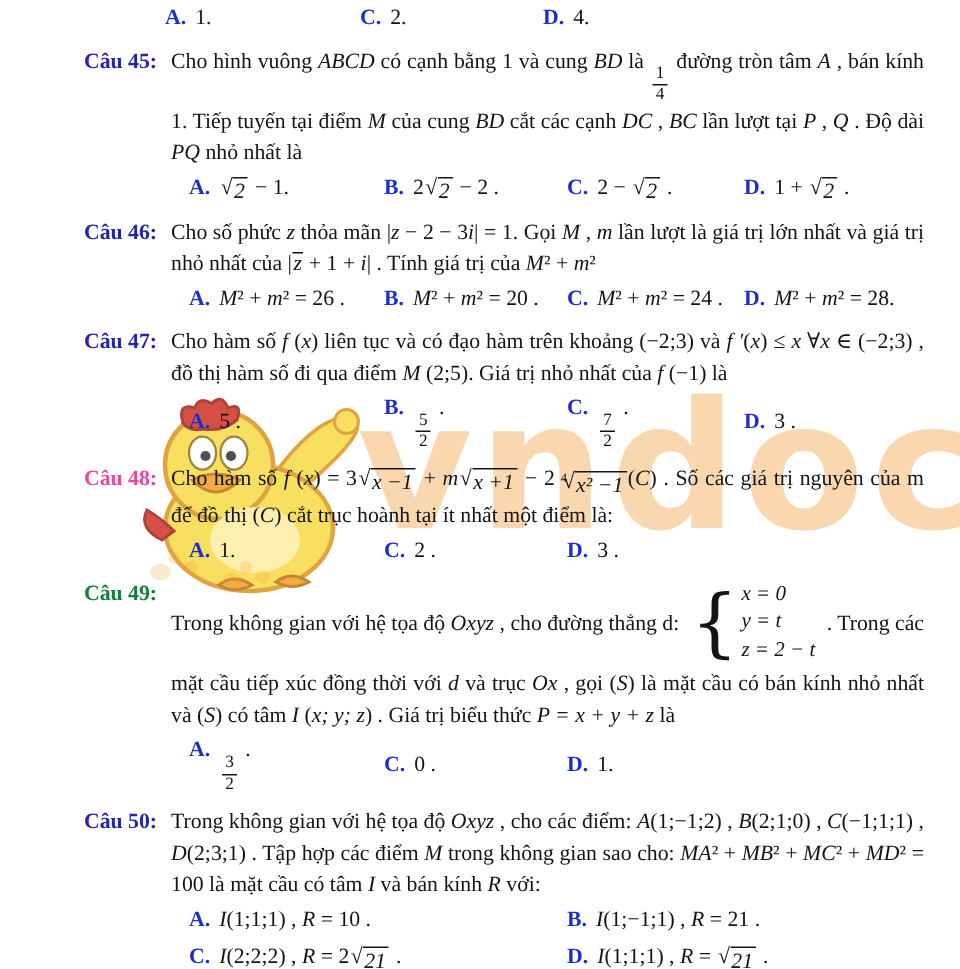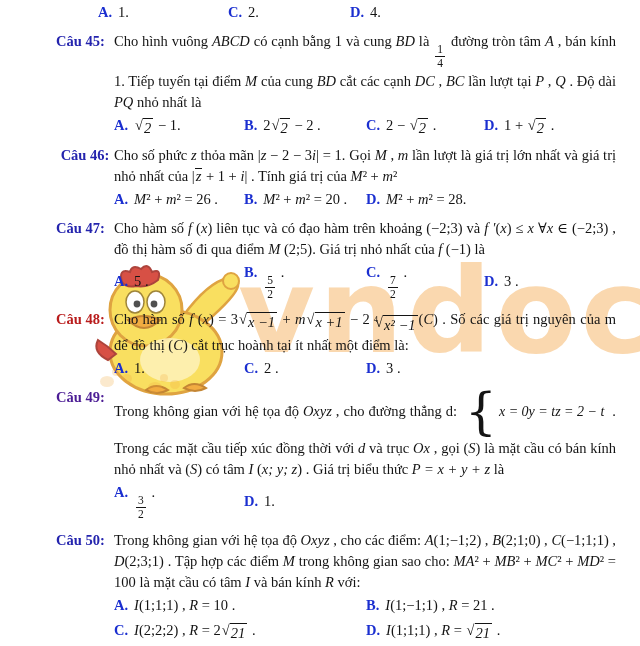--- a/index.html
+++ b/index.html
@@ -26,35 +26,35 @@
   .wm-paw i:nth-child(1){left:0;top:8px;width:14px;height:11px;}
   .wm-paw i:nth-child(2){left:12px;top:0;width:8px;height:8px;}
   .wm-paw i:nth-child(3){left:22px;top:6px;width:10px;height:9px;}
   
   .top-opts{margin:8px 24px 0 98px;}
   .q{display:flex;margin:8px 0 0 0;padding:0 24px 0 56px;}
   .qlabel{flex:none;width:58px;font-weight:bold;}
   .qbody{flex:1;text-align:justify;}
   .opts4{display:grid;grid-template-columns:130px 122px 118px 1fr;margin-top:2px;align-items:center;}
   .opts2{display:grid;grid-template-columns:252px 1fr;margin-top:2px;align-items:center;row-gap:4px;}
-  .opt{white-space:nowrap;}
+  .opt{white-space:nowrap;margin-left:12px;}
   .ol{font-weight:bold;margin-right:6px;}
   
   .mi{font-style:italic;}
   .frac{display:inline-flex;flex-direction:column;align-items:center;vertical-align:-0.62em;font-size:11.5px;line-height:1.15;margin:0 2px;}
   .frac .num{border-bottom:1px solid #141414;padding:0 2px;}
   .frac .den{padding:0 2px;}
   .sqrt{display:inline-flex;align-items:stretch;margin:0 1px;}
   .sqrt .rsign{line-height:1.1;}
   .sqrt .rad{border-top:1px solid #141414;font-style:italic;padding:0 2px 0 1px;line-height:1.25;}
   .sqrt .ridx{font-size:8.5px;align-self:flex-start;position:relative;top:-2px;right:-3px;font-style:normal;}
   .obar{font-style:italic;display:inline-block;border-top:1px solid #141414;line-height:1.05;padding:0 1px;}
   .cases{display:inline-flex;align-items:center;vertical-align:middle;margin:2px 4px;}
   .cases .brace{font-size:50px;line-height:0.95;font-weight:300;font-family:"DejaVu Serif",serif;margin-right:2px;}
-  .cases .caselines{display:inline-flex;flex-direction:row;align-items:flex-start;}
+  .cases .caselines{display:inline-flex;flex-direction:column;align-items:flex-start;}
   .cases .caseline{font-style:italic;font-size:14px;line-height:1.35;white-space:nowrap;}
 </style>
 </head>
 <body>
 
 <div class="page">
 
   <div class="watermark">
     <div class="wm-brand">vndoc</div>
     <svg class="wm-mascot" viewBox="0 0 185 132" xmlns="http://www.w3.org/2000/svg">
@@ -124,26 +124,27 @@
                 </span><span> .</span></span></span>
           <span class="opt"><span class="ol" style="color: rgb(27, 47, 208);">D.</span><span><span>1 + </span><span class="sqrt">
                   <span class="rsign">√</span>
                   <span class="rad">2</span>
                 </span><span> .</span></span></span>
         </div>
       </div>
     </div>
 
     <div class="q">
-      <span class="qlabel" style="color: rgb(36, 36, 174); text-align: center;">Câu 46:</span>
+      <span class="qlabel" style="color: rgb(36, 36, 174);">Câu 46:</span>
       <div class="qbody">
         <div><span>Cho số phức </span><span class="mi">z</span><span>  thỏa mãn </span><span>|</span><span class="mi">z</span><span> − 2 − 3</span><span class="mi">i</span><span>| = 1. Gọi </span><span class="mi">M</span><span> , </span><span class="mi">m</span><span>  lần lượt là giá trị lớn nhất và giá trị nhỏ nhất của </span><span>|</span><span class="obar">z</span><span> + 1 + </span><span class="mi">i</span><span>| . Tính giá trị của </span><span class="mi">M</span><span>² + </span><span class="mi">m</span><span>²</span></div>
         <div class="opts4">
           <span class="opt"><span class="ol" style="color: rgb(27, 47, 208);">A.</span><span><span class="mi">M</span><span>² + </span><span class="mi">m</span><span>² = 26 .</span></span></span>
           <span class="opt"><span class="ol" style="color: rgb(27, 47, 208);">B.</span><span><span class="mi">M</span><span>² + </span><span class="mi">m</span><span>² = 20 .</span></span></span>
+          <span class="opt"><span class="ol" style="color: rgb(27, 47, 208);">C.</span><span><span class="mi">M</span><span>² + </span><span class="mi">m</span><span>² = 24 .</span></span></span>
           <span class="opt"><span class="ol" style="color: rgb(27, 47, 208);">D.</span><span><span class="mi">M</span><span>² + </span><span class="mi">m</span><span>² = 28.</span></span></span>
         </div>
       </div>
     </div>
 
     <div class="q">
       <span class="qlabel" style="color: rgb(36, 36, 174);">Câu 47:</span>
       <div class="qbody">
         <div><span>Cho hàm số </span><span class="mi">f</span><span> (</span><span class="mi">x</span><span>) liên tục và có đạo hàm trên khoảng (−2;3) và </span><span class="mi">f ′</span><span>(</span><span class="mi">x</span><span>) ≤ </span><span class="mi">x</span><span> ∀</span><span class="mi">x</span><span> ∈ (−2;3) , đồ thị hàm số đi qua điểm </span><span class="mi">M</span><span> (2;5). Giá trị nhỏ nhất của </span><span class="mi">f</span><span> (−1) là</span></div>
         <div class="opts4">
@@ -155,21 +156,21 @@
           <span class="opt"><span class="ol" style="color: rgb(27, 47, 208);">C.</span><span><span class="frac">
                   <span class="num">7</span>
                   <span class="den">2</span>
                 </span><span> .</span></span></span>
           <span class="opt"><span class="ol" style="color: rgb(27, 47, 208);">D.</span><span><span>3 .</span></span></span>
         </div>
       </div>
     </div>
 
     <div class="q">
-      <span class="qlabel" style="color: #b91c1c;">Câu 48:</span>
+      <span class="qlabel" style="color: #ec4899;">Câu 48:</span>
       <div class="qbody">
         <div><span>Cho hàm số </span><span class="mi">f</span><span> (</span><span class="mi">x</span><span>) = 3</span><span class="sqrt">
               <span class="rsign">√</span>
               <span class="rad">x −1</span>
             </span><span> + </span><span class="mi">m</span><span class="sqrt">
               <span class="rsign">√</span>
               <span class="rad">x +1</span>
             </span><span> − 2</span><span class="sqrt">
               <span class="ridx">4</span>
               <span class="rsign">√</span>
@@ -177,35 +178,36 @@
             </span><span>(</span><span class="mi">C</span><span>) . Số các giá trị nguyên của m để đồ thị (</span><span class="mi">C</span><span>) cắt trục hoành tại ít nhất một điểm là:</span></div>
         <div class="opts4">
           <span class="opt"><span class="ol" style="color: rgb(27, 47, 208);">A.</span><span><span>1.</span></span></span>
           <span class="opt"><span class="ol" style="color: rgb(27, 47, 208);">C.</span><span><span>2 .</span></span></span>
           <span class="opt"><span class="ol" style="color: rgb(27, 47, 208);">D.</span><span><span>3 .</span></span></span>
         </div>
       </div>
     </div>
 
     <div class="q">
-      <span class="qlabel" style="color: #4c1d95;">Câu 49:</span>
+      <span class="qlabel" style="color: #15803d;">Câu 49:</span>
       <div class="qbody">
         <div><span>Trong không gian với hệ tọa độ </span><span class="mi">Oxyz</span><span> , cho đường thẳng d: </span><span class="cases">
               <span class="brace">{</span>
               <span class="caselines">
                 <span class="caseline">x = 0</span>
                 <span class="caseline">y = t</span>
                 <span class="caseline">z = 2 − t</span>
               </span>
             </span><span> . Trong các mặt cầu tiếp xúc đồng thời với </span><span class="mi">d</span><span>  và trục </span><span class="mi">Ox</span><span> , gọi (</span><span class="mi">S</span><span>) là mặt cầu có bán kính nhỏ nhất và (</span><span class="mi">S</span><span>) có tâm </span><span class="mi">I</span><span> (</span><span class="mi">x; y; z</span><span>) . Giá trị biểu thức </span><span class="mi">P = x + y + z</span><span>  là</span></div>
         <div class="opts4">
           <span class="opt"><span class="ol" style="color: rgb(27, 47, 208);">A.</span><span><span class="frac">
                   <span class="num">3</span>
                   <span class="den">2</span>
                 </span><span> .</span></span></span>
+          <span class="opt"><span class="ol" style="color: rgb(27, 47, 208);">C.</span><span><span>0 .</span></span></span>
           <span class="opt"><span class="ol" style="color: rgb(27, 47, 208);">D.</span><span><span>1.</span></span></span>
         </div>
       </div>
     </div>
 
     <div class="q">
       <span class="qlabel" style="color: rgb(36, 36, 174);">Câu 50:</span>
       <div class="qbody">
         <div><span>Trong không gian với hệ tọa độ </span><span class="mi">Oxyz</span><span> , cho các điểm:  </span><span class="mi">A</span><span>(1;−1;2) ,  </span><span class="mi">B</span><span>(2;1;0) ,  </span><span class="mi">C</span><span>(−1;1;1) , </span><span class="mi">D</span><span>(2;3;1) . Tập hợp các điểm </span><span class="mi">M</span><span>  trong không gian sao cho:  </span><span class="mi">MA</span><span>² + </span><span class="mi">MB</span><span>² + </span><span class="mi">MC</span><span>² + </span><span class="mi">MD</span><span>² = 100  là mặt cầu có tâm </span><span class="mi">I</span><span>  và bán kính </span><span class="mi">R</span><span>  với:</span></div>
         <div class="opts2">

